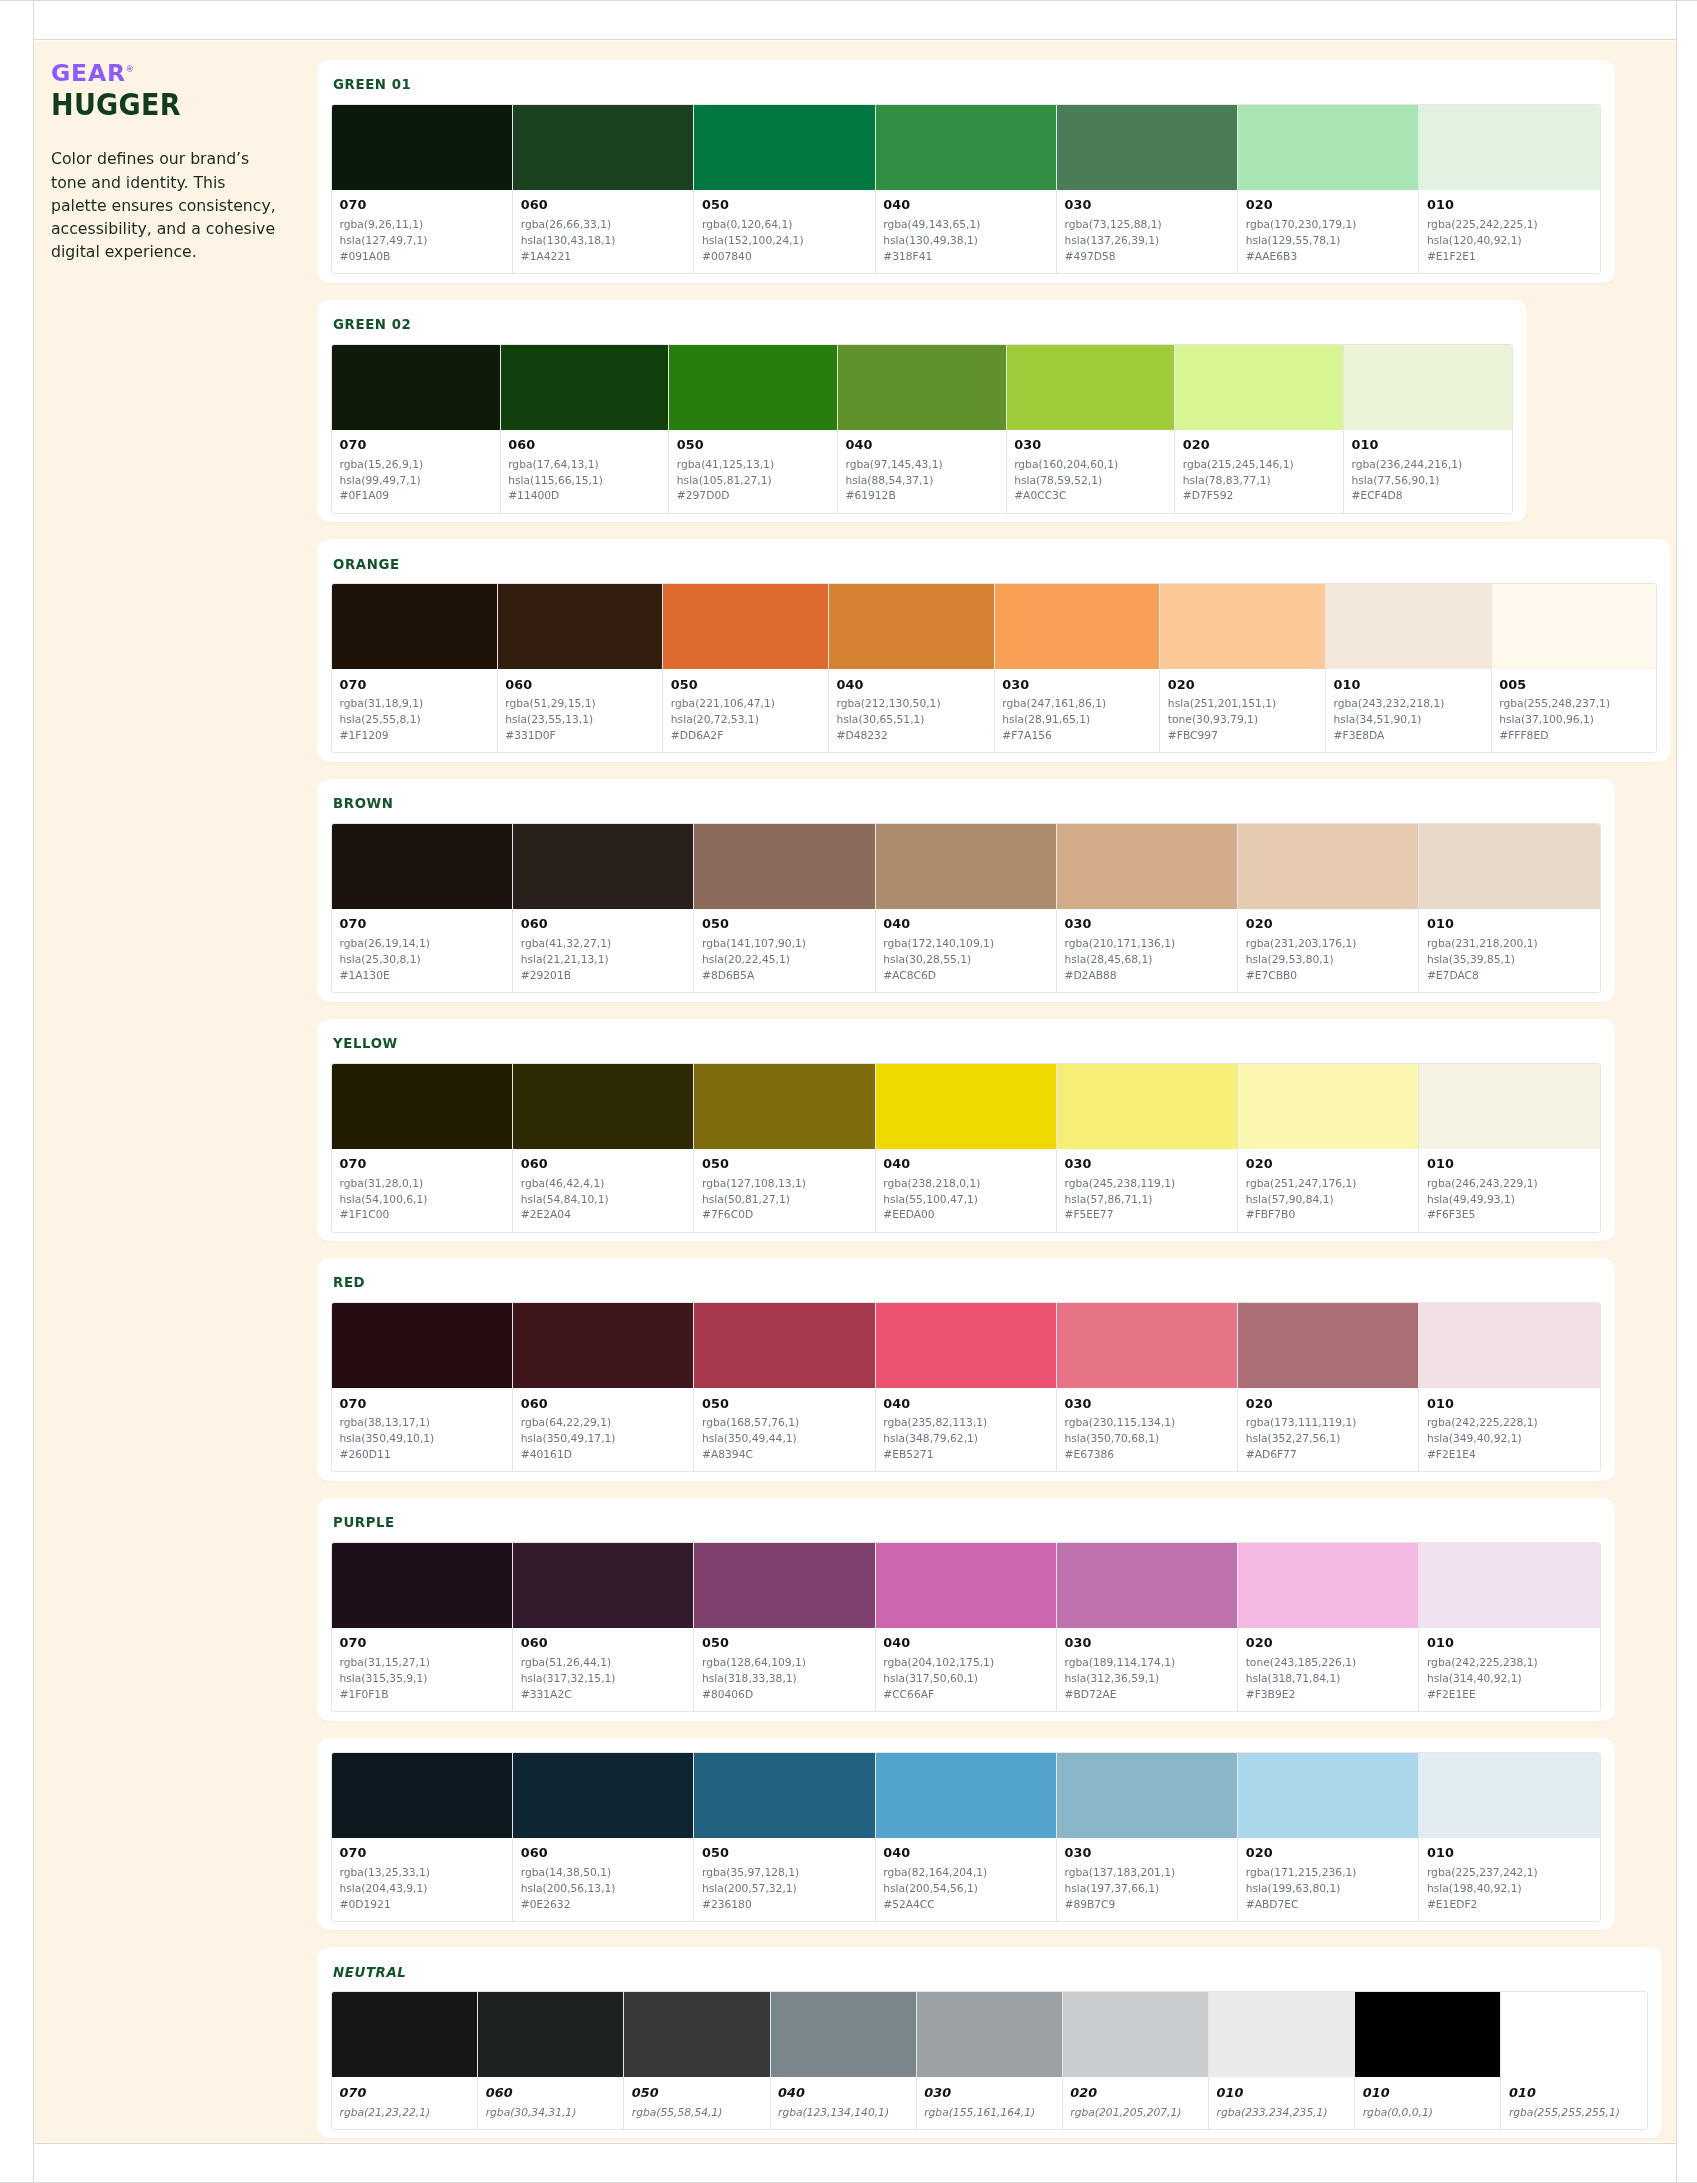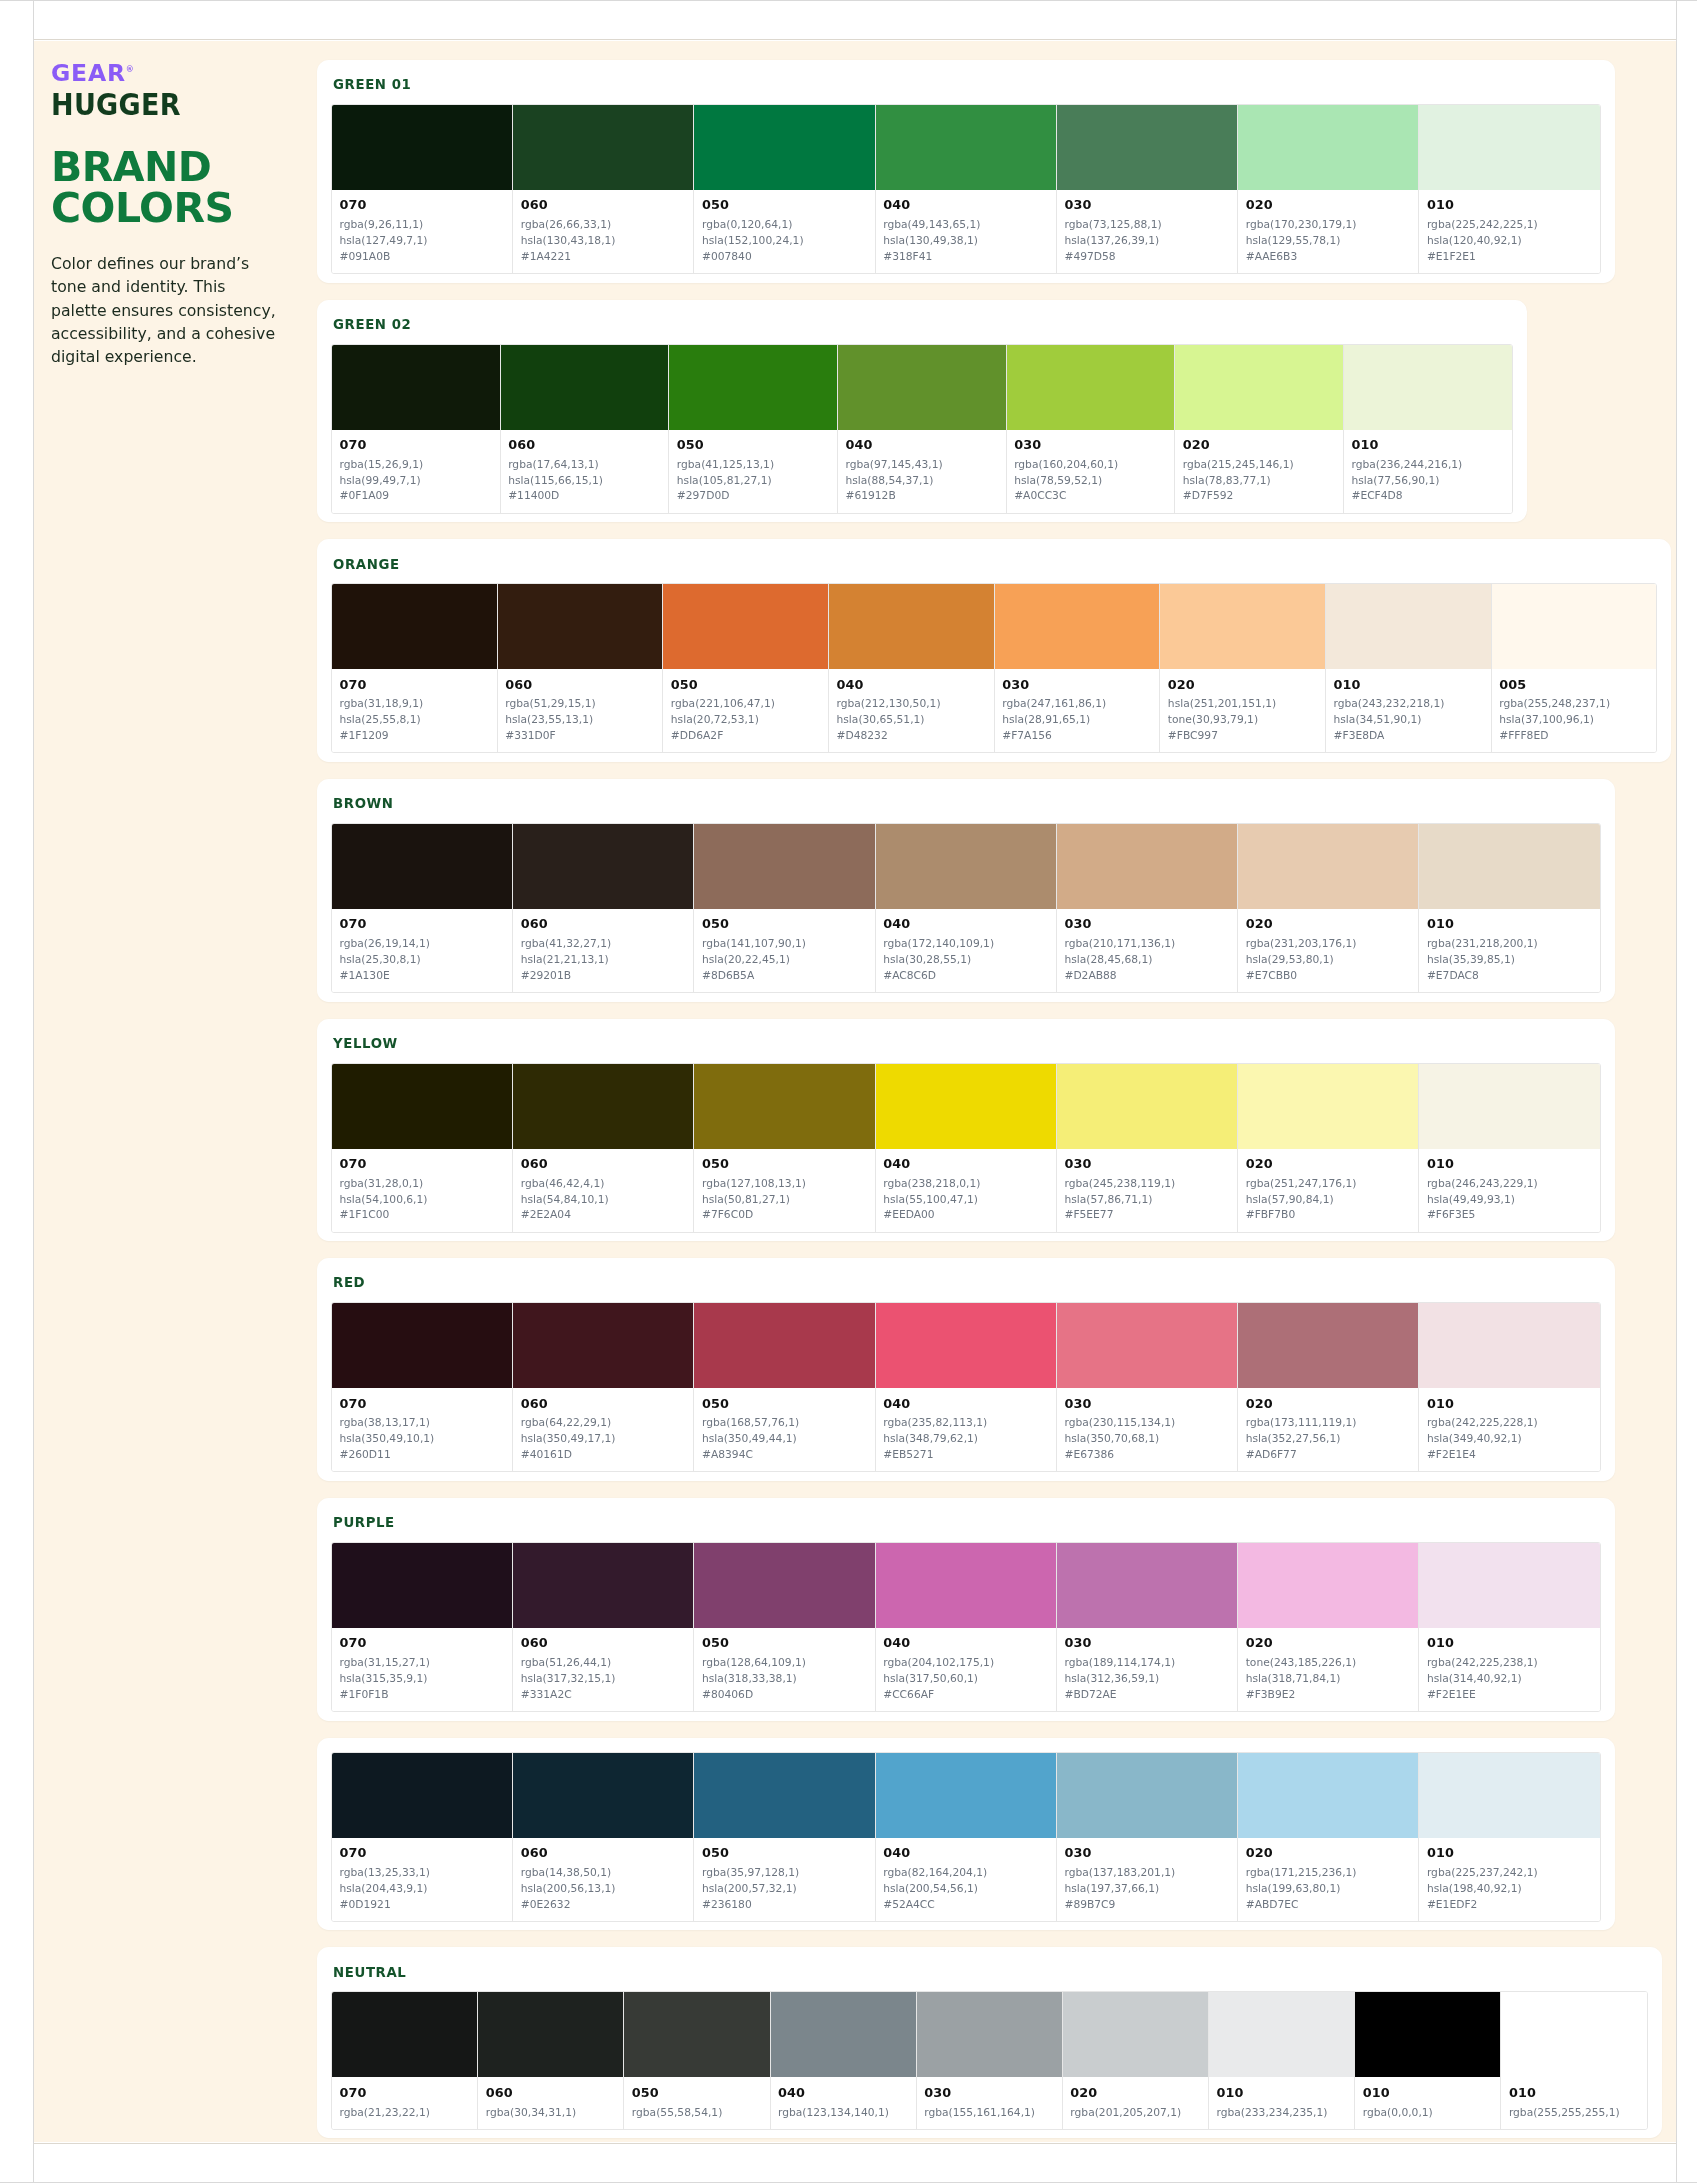--- a/index.html
+++ b/index.html
@@ -114,21 +114,21 @@
 
   .palette-card {
     background: #ffffff;
     border-radius: 11.7px;
     padding: 14px 14px 8.5px 14px;
     box-shadow: 0 0.5px 1.6px rgba(0,0,0,0.04);
   }
   .palette-card.wide-1 { margin-right: 61px; }    
   .palette-card.wide-2 { margin-right: 149px; }
   .palette-card.wide-orange { margin-right: 4.3px; } 
-  .palette-card.wide-neutral { margin-right: 14px; }
+  .palette-card.wide-neutral { margin-right: 14px; font-style: italic; }
 
   .palette-title {
     font-family: "DejaVu Sans", sans-serif;
     font-weight: 700;
     font-size: 13.3px;
     letter-spacing: 0.6px;
     color: #14532b;
     margin: 3.2px 0 11.7px 2.1px;
   }
 
@@ -185,24 +185,20 @@
   <div class="board-top-rule"></div>
   <div class="board-bottom-rule"></div>
 
   <div class="board">
 
     <div class="intro">
       <div class="logo">
         <span class="logo-l1"><span>GEAR</span><span class="reg">®</span></span>
         <span class="logo-l2">HUGGER</span>
       </div>
-      <h1 class="intro-title">
-        <span class="l1">BRAND</span>
-        <span class="l2">COLORS</span>
-      </h1>
       <p class="intro-body">Color defines our brand’s tone and identity. This palette ensures consistency, accessibility, and a cohesive digital experience.</p>
     </div>
 
     <div class="palettes">
         <div class="palette-card wide-1">
           <div class="palette-title">GREEN 01</div>
           <div class="swatch-row">
             <div class="swatch">
               <div class="chip" style="background: rgb(9, 26, 11);"></div>
               <div class="meta">

